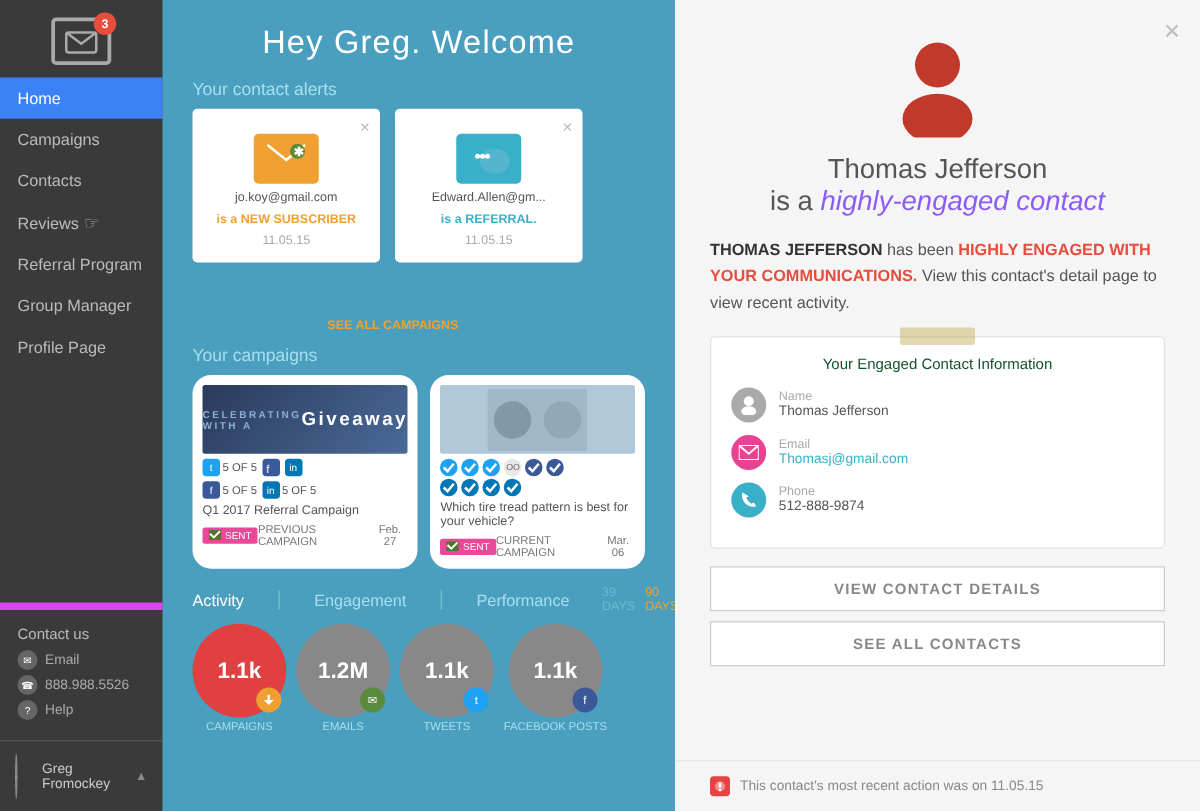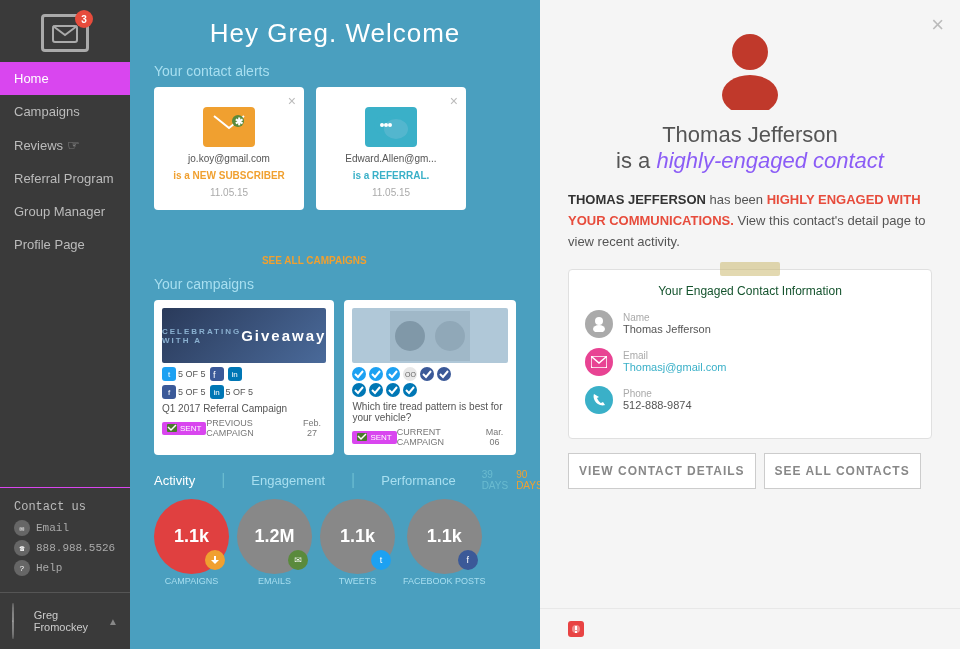--- a/index.html
+++ b/index.html
@@ -54,27 +54,26 @@
       flex-direction: column;
     }
     .nav-item {
       padding: 9px 14px;
       color: #bbb;
       font-size: 13px;
       cursor: pointer;
       display: flex;
       align-items: center;
     }
-    .nav-item.active { background: #d946ef; color: white; }
+    .nav-item.active { background: #3b82f6; color: white; }
     .sidebar-contact {
       padding: 12px 14px;
       color: #999;
       font-size: 12px;
-      border-top: 1px solid #d946ef;
-      font-family: Liberation Mono, monospace;
+      border-top: 6px solid #d946ef;
     }
     .sidebar-contact .contact-title {
       color: #bbb;
       font-size: 12px;
       margin-bottom: 6px;
     }
     .contact-row {
       display: flex;
       align-items: center;
       gap: 6px;
@@ -208,21 +207,21 @@
       margin-bottom: 8px;
     }
     .campaigns-title { color: #a8dff0; font-size: 14px; margin-top: 48px; }
     .see-all { color: #f0a030; font-size: 10px; font-weight: bold; cursor: pointer; }
     .campaigns-row {
       display: flex;
       gap: 10px;
     }
     .campaign-card {
       background: white;
-      border-radius: 4px;
+      border-radius: 15px;
       padding: 8px;
       width: 182px;
     }
     .campaign-img {
       width: 100%;
       height: 55px;
       background: #c8d8e8;
       border-radius: 2px;
       display: flex;
       align-items: center;
@@ -259,21 +258,21 @@
     .tw-badge { background: #1da1f2; width: 14px; height: 14px; border-radius: 3px; display:flex;align-items:center;justify-content:center; color:white; font-size:8px; }
     .fb-badge { background: #3b5998; width: 14px; height: 14px; border-radius: 3px; display:flex;align-items:center;justify-content:center; color:white; font-size:8px; }
     .li-badge { background: #0077b5; width: 14px; height: 14px; border-radius: 3px; display:flex;align-items:center;justify-content:center; color:white; font-size:8px; }
     .campaign-footer {
       display: flex;
       align-items: center;
       justify-content: space-between;
       margin-top: 4px;
     }
     .sent-badge {
-      background: #d946ef;
+      background: #ec4899;
       color: white;
       font-size: 8px;
       padding: 2px 5px;
       border-radius: 2px;
       display: flex;
       align-items: center;
       gap: 3px;
     }
     .footer-label { font-size: 9px; color: #777; text-transform: uppercase; }
     .footer-date { font-size: 9px; color: #777; text-align: center; }
@@ -460,21 +459,21 @@
     .icon-person { background: #aaa; }
     .icon-email { background: #e84393; }
     .icon-phone { background: #3ab0c8; }
     .info-label { font-size: 10px; color: #aaa; }
     .info-value { font-size: 11px; color: #555; }
     .info-value.link { color: #3ab0c8; text-decoration: none; }
 
     
     .action-buttons {
       display: flex;
-      flex-direction: row;
+      flex-direction: column;
       gap: 8px;
     }
     .action-btn {
       border: 1px solid #ccc;
       background: white;
       color: #888;
       font-size: 12px;
       letter-spacing: 1px;
       text-transform: uppercase;
       padding: 10px;
@@ -522,20 +521,23 @@
       <span class="logo-badge">3</span>
     </div>
   </div>
 
   <nav class="sidebar-nav">
     <div class="nav-item active">
       <span>Home</span>
     </div>
     <div class="nav-item">
       <span>Campaigns</span>
+    </div>
+    <div class="nav-item">
+      <span>Contacts</span>
     </div>
     <div class="nav-item">
       <span>Reviews</span>
       <span style="margin-left:4px;font-size:14px;color:#aaa;">☞</span>
     </div>
     <div class="nav-item">
       <span>Referral Program</span>
     </div>
     <div class="nav-item">
       <span>Group Manager</span>
@@ -843,14 +845,15 @@
   </div>
 
   <div class="panel-footer">
     <div class="footer-status-icon">
       <svg width="10" height="10" viewBox="0 0 10 10">
           <circle cx="5" cy="5" r="4" fill="white" opacity="0.4"></circle>
           <rect x="4" y="2" width="2" height="4" fill="white"></rect>
           <rect x="4" y="7" width="2" height="2" fill="white"></rect>
         </svg>
     </div>
+    <span class="footer-status-text">This contact's most recent action was on 11.05.15</span>
   </div>
 </div>
 
 </body></html>

